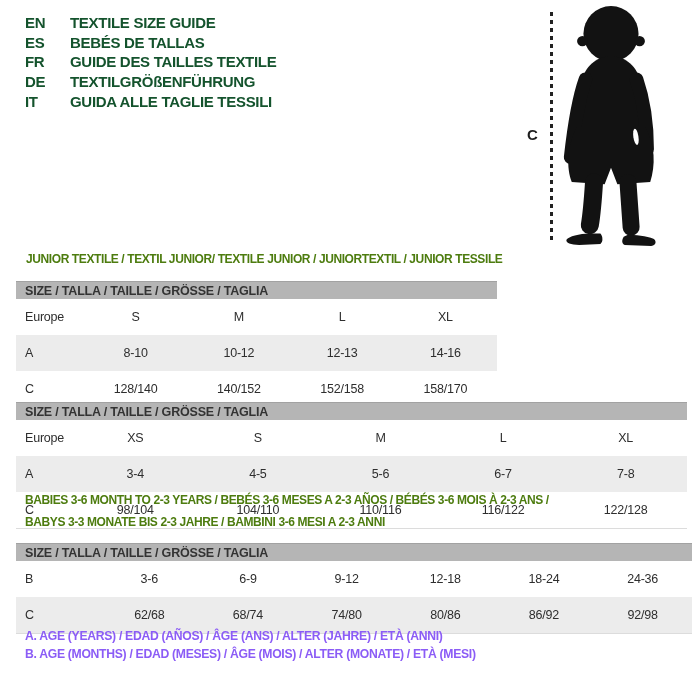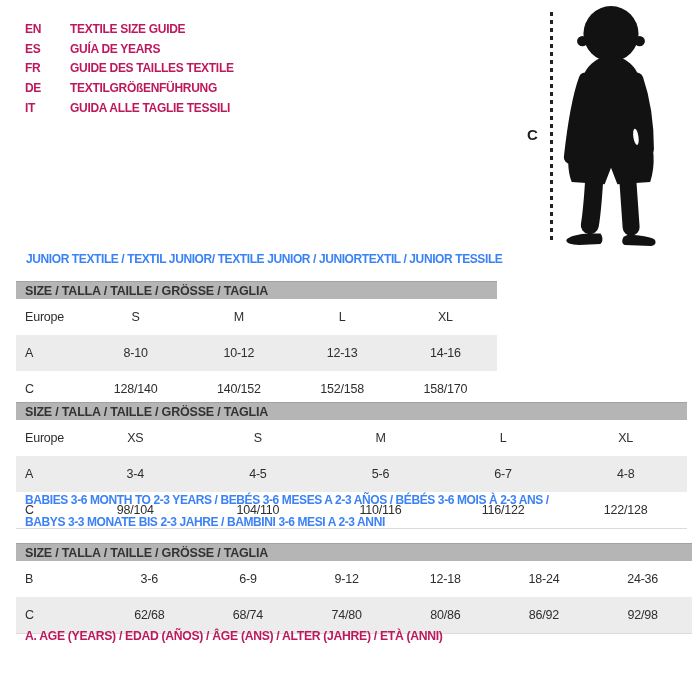--- a/index.html
+++ b/index.html
@@ -1,53 +1,53 @@
 <!DOCTYPE html>
 <html><head>
 <meta charset="utf-8">
 <style>
   html,body{margin:0;padding:0;background:#ffffff;}
   .page{
     position:relative;width:700px;height:700px;background:#ffffff;overflow:hidden;
     font-family:"Liberation Sans","DejaVu Sans",sans-serif;color:#2c2c2c;
   }
   
-  .lang-list{position:absolute;left:25px;top:20px;display:grid;grid-template-columns:45px auto;
-    font-size:12px;font-weight:bold;line-height:19.7px;letter-spacing:-0.3px;color:#be185d;}
+  .lang-list{position:absolute;left:25px;top:13px;display:grid;grid-template-columns:45px auto;
+    font-size:15px;font-weight:bold;line-height:19.7px;letter-spacing:-0.3px;color:#14532d;}
   
   .baby-svg{position:absolute;left:558px;top:5px;}
   .dash-line{position:absolute;left:550px;top:12px;width:3px;height:232px;
     background:repeating-linear-gradient(to bottom,#222 0 4px,transparent 4px 8px);}
   .c-label{position:absolute;left:527px;top:126px;font-size:15px;font-weight:bold;color:#1d1d1d;letter-spacing:-0.3px;}
   
-  .section-title{position:absolute;font-size:12px;font-weight:bold;letter-spacing:-0.4px;color:#3b82f6;white-space:nowrap;}
+  .section-title{position:absolute;font-size:12px;font-weight:bold;letter-spacing:-0.4px;color:#4d7c0f;white-space:nowrap;}
   .subscript{font-size:8px;vertical-align:-3px;}
   .two-line{line-height:21.5px;}
   
   .size-table{position:absolute;border-collapse:collapse;table-layout:fixed;
     font-size:12.5px;letter-spacing:-0.2px;color:#2e2e2e;border-bottom:1px solid #dcdcdc;}
   .size-table th{background:#b5b5b5;border-top:1px solid #a2a2a2;height:17px;text-align:left;
     padding:0 0 0 9px;font-size:12.5px;font-weight:bold;letter-spacing:-0.2px;color:#333333;}
   .size-table td{height:36px;text-align:center;font-weight:normal;padding:0;}
   .size-table td.lbl{text-align:left;padding-left:9px;}
   .size-table tbody tr:nth-child(even) td{background:#ececec;}
   
   .notes{position:absolute;left:25px;top:627px;font-size:12.2px;font-weight:bold;
-    line-height:18.4px;letter-spacing:-0.3px;color:#be185d;}
+    line-height:18.4px;letter-spacing:-0.3px;color:#8b5cf6;}
 </style>
 </head>
 <body>
 
 <div class="page">
 
   <div class="lang-list">
     <span>EN</span>
       <span>TEXTILE SIZE GUIDE</span>
     <span>ES</span>
-      <span>GUÍA DE YEARS</span>
+      <span>BEBÉS DE TALLAS</span>
     <span>FR</span>
       <span>GUIDE DES TAILLES TEXTILE</span>
     <span>DE</span>
       <span>TEXTILGRÖßENFÜHRUNG</span>
     <span>IT</span>
       <span>GUIDA ALLE TAGLIE TESSILI</span>
   </div>
 
   <div class="dash-line"></div>
   <div class="c-label">C</div>
@@ -130,21 +130,21 @@
         <td>M</td>
         <td>L</td>
         <td>XL</td>
       </tr>
       <tr>
         <td class="lbl">A</td>
         <td>3-4</td>
         <td>4-5</td>
         <td>5-6</td>
         <td>6-7</td>
-        <td>4-8</td>
+        <td>7-8</td>
       </tr>
       <tr>
         <td class="lbl">C</td>
         <td>98/104</td>
         <td>104/110</td>
         <td>110/116</td>
         <td>116/122</td>
         <td>122/128</td>
       </tr>
     </tbody>
@@ -186,15 +186,16 @@
         <td>74/80</td>
         <td>80/86</td>
         <td>86/92</td>
         <td>92/98</td>
       </tr>
     </tbody>
   </table>
 
   <div class="notes">
     <div>A. AGE (YEARS) / EDAD (AÑOS) / ÂGE (ANS) / ALTER (JAHRE) / ETÀ (ANNI)</div>
+    <div>B. AGE (MONTHS) / EDAD (MESES) / ÂGE (MOIS) / ALTER (MONATE) / ETÀ (MESI)</div>
   </div>
 
 </div>
 
 </body></html>

